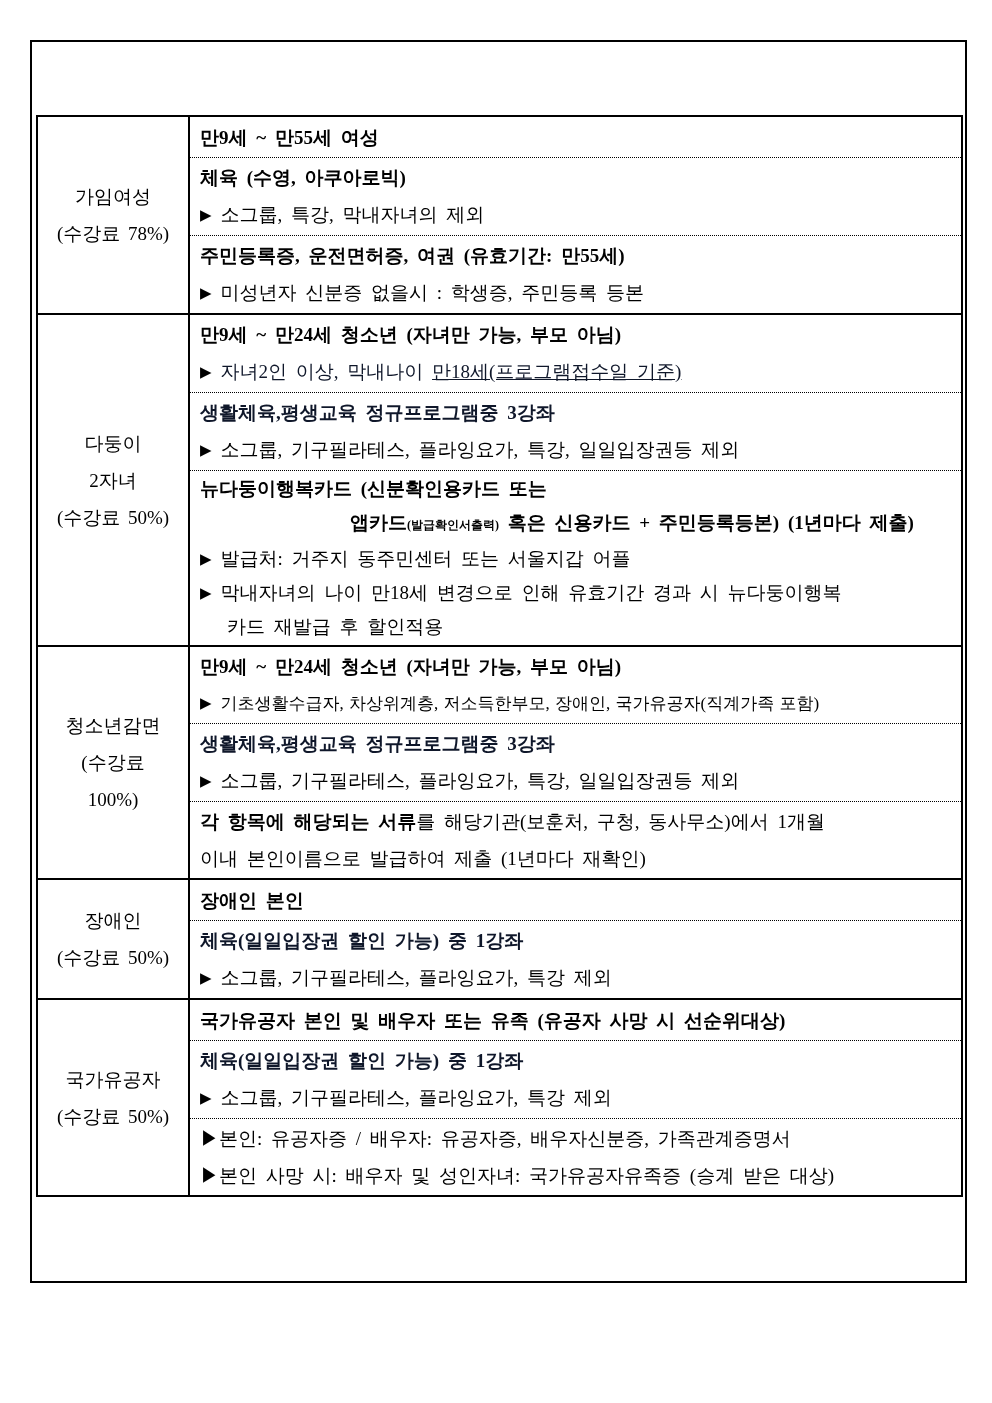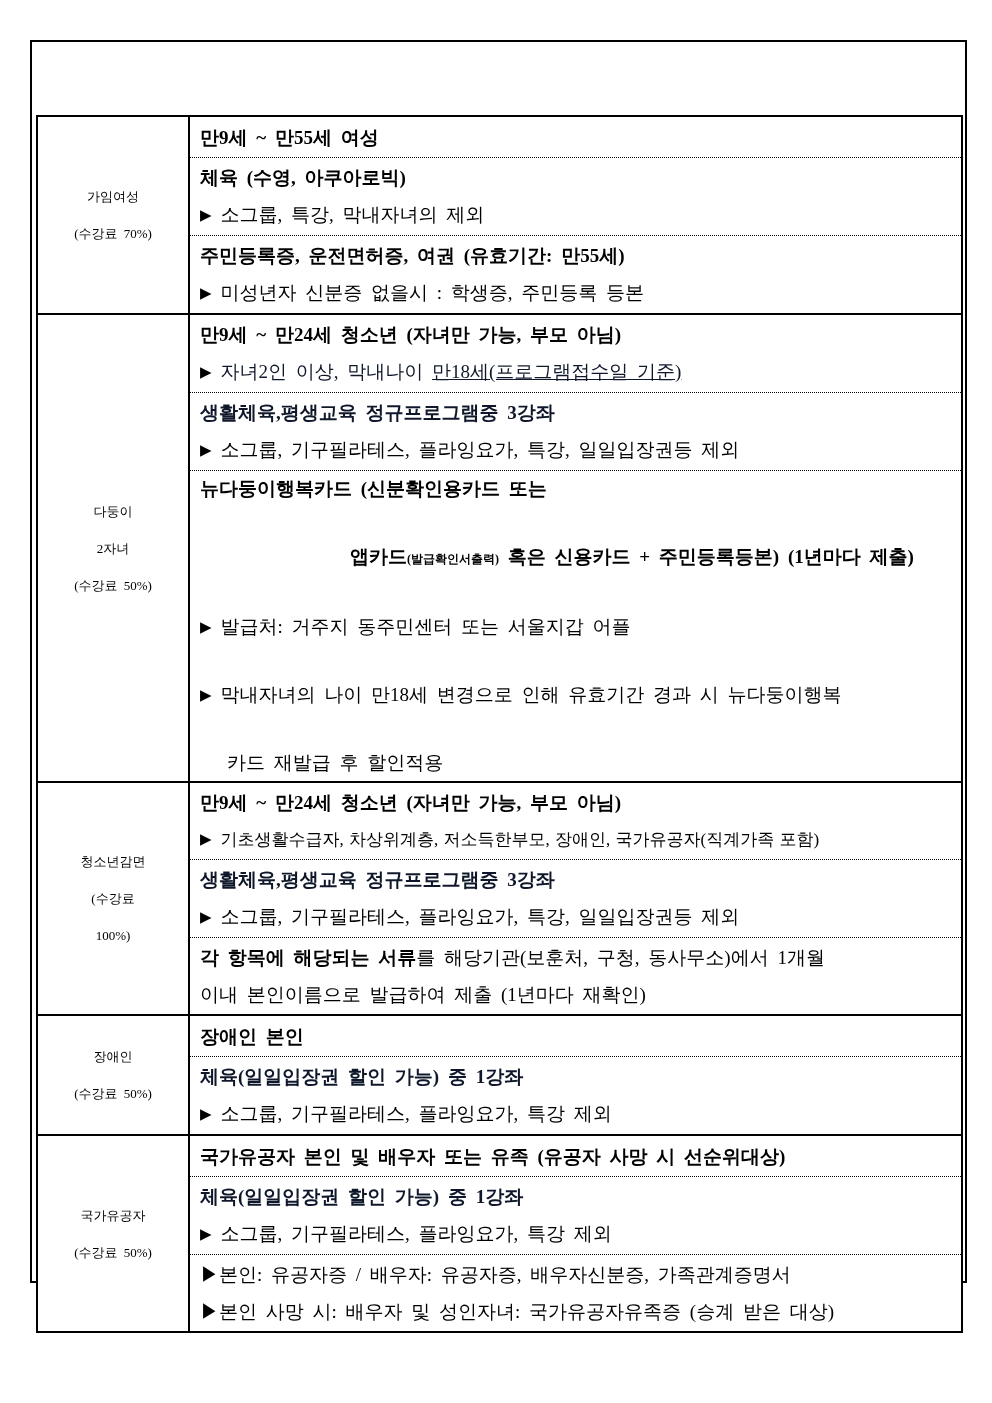--- a/index.html
+++ b/index.html
@@ -21,32 +21,32 @@
     background: #ffffff;
   }
   .section { display: flex; }
   .section + .section { border-top: 2px solid #000000; }
   .cat {
     width: 152px; flex: 0 0 152px;
     border-right: 2px solid #000000;
     display: flex; flex-direction: column;
     justify-content: center; align-items: center;
     text-align: right;
-    font-size: 13px; line-height: 37px;
+    font-size: 19px; line-height: 37px;
     word-spacing: 3px;
   }
   .cell { flex: 1 1 auto; display: flex; flex-direction: column; min-width: 0; }
   .subrow {
     display: flex; flex-direction: column; justify-content: center;
     padding: 1px 6px 1px 10px;
   }
   .subrow + .subrow { border-top: 1px dotted #000000; }
   .h40  { min-height: 40px; }
   .h76  { min-height: 76px; justify-content: center; }
-  .h171 { min-height: 171px; gap: 34px; }
+  .h171 { min-height: 171px; }
   .line {
     font-size: 19px; line-height: 37px;
     white-space: nowrap; word-spacing: 4px;
   }
   .tight .line { line-height: 34px; }
   .b { font-weight: bold; }
   .blue { color: #0f172a; }
   .u { text-decoration: underline; }
   .small { font-size: 12px; }
   .compact { font-size: 17px; word-spacing: 1px; }
@@ -61,21 +61,21 @@
 </head>
 <body>
 
 <div class="frame"></div>
 
 <div class="dtable">
 
   <div class="section">
     <div class="cat">
       <div>가임여성</div>
-      <div>(수강료 70%)</div>
+      <div>(수강료 78%)</div>
     </div>
     <div class="cell">
       <div class="subrow h40">
         <div class="line b">만9세 ~ 만55세 여성</div>
       </div>
       <div class="subrow h76">
         <div class="line b">체육 (수영, 아쿠아로빅)</div>
         <div class="line"><span class="marker">▶</span><span>소그룹, 특강, 막내자녀의 제외</span></div>
       </div>
       <div class="subrow h76">

